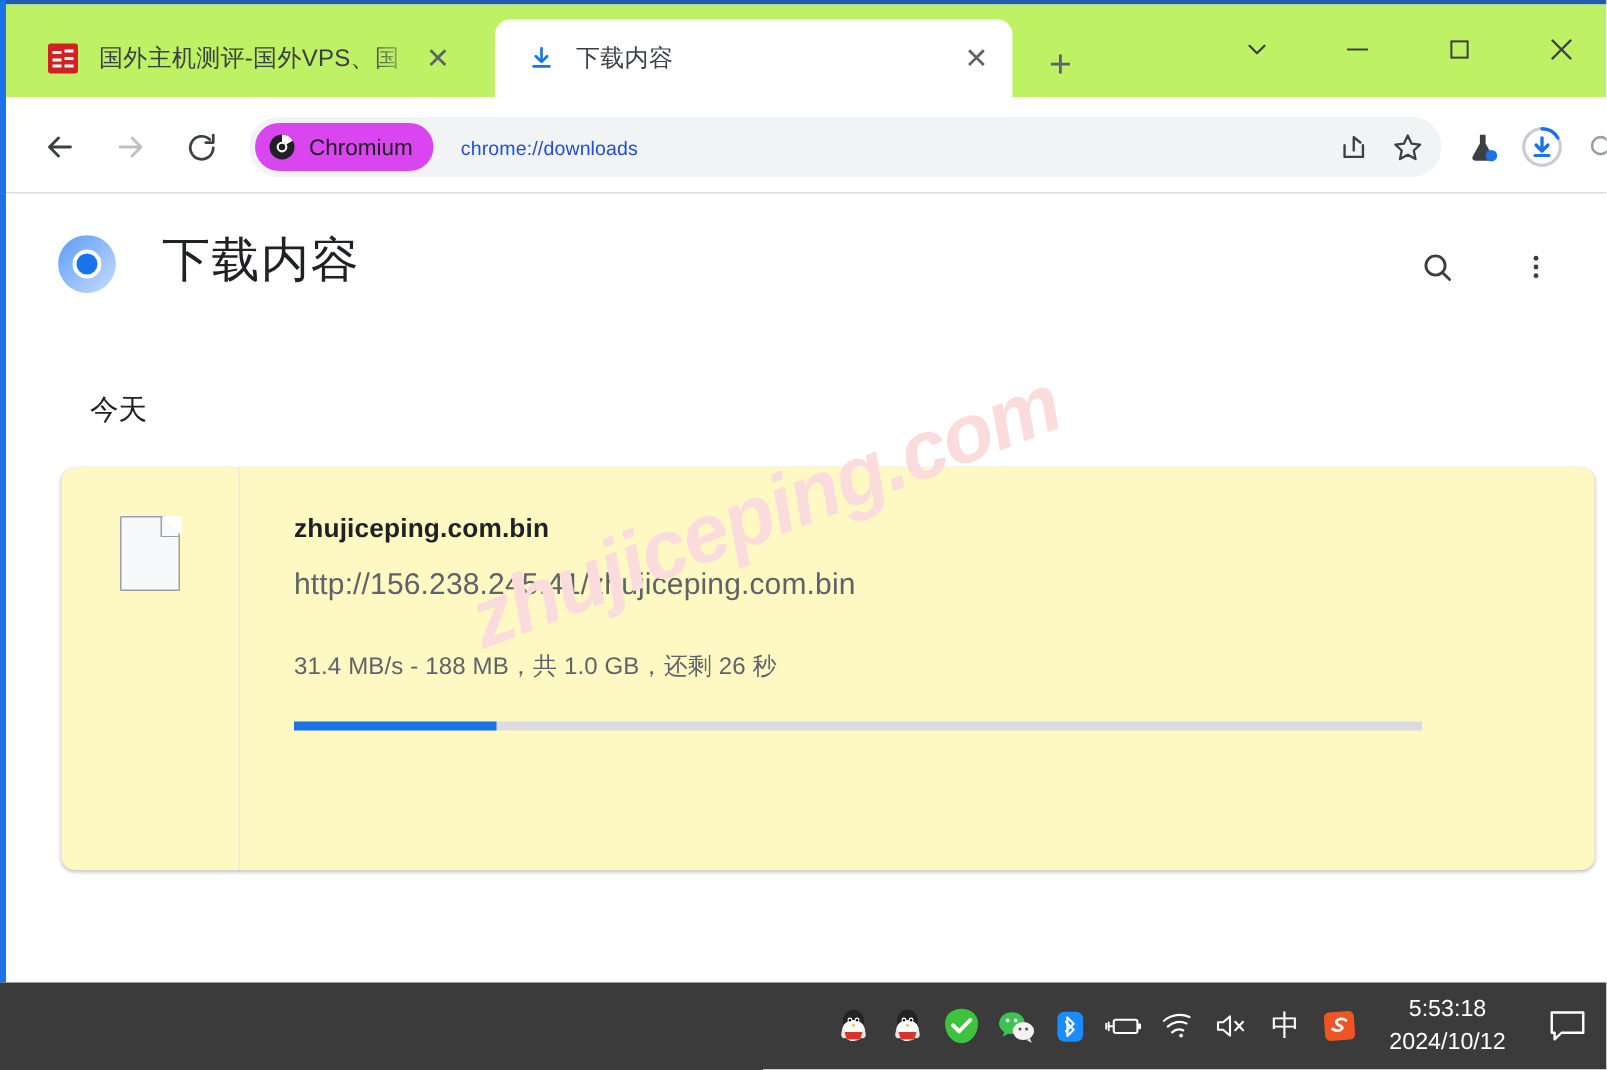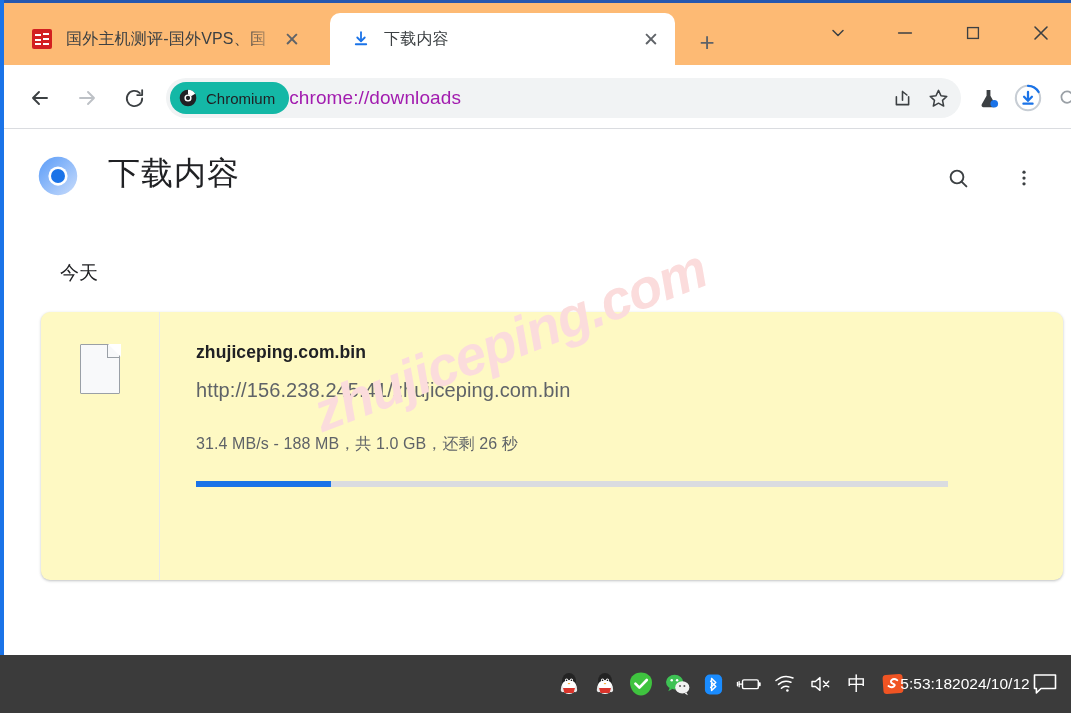--- a/index.html
+++ b/index.html
@@ -17,21 +17,21 @@
     background: #1a73e8;
   }
   .win-border-top {
     position: absolute; left: 0; top: 0; width: 1071px; height: 3px;
     background: #2558b0;
   }
 
   
   .tabstrip {
     position: absolute; left: 4px; top: 3px; width: 1067px; height: 62px;
-    background: #fdba74;
+    background: #bef264;
   }
   .tab {
     position: absolute; top: 10px; height: 52px;
     display: flex; align-items: center;
     border-radius: 10px 10px 0 0;
   }
   .tab-inactive {
     left: 12px; width: 300px;
     background: transparent;
   }
@@ -106,27 +106,27 @@
     color: #5f6368; border-radius: 50%;
   }
   .omnibox {
     position: absolute; left: 166px; top: 78px;
     width: 795px; height: 40px;
     background: #f1f3f4; border-radius: 20px;
     display: flex; align-items: center;
   }
   .chip {
     height: 32px; margin-left: 4px; padding: 0 14px 0 8px;
-    background: #14b8a6; border-radius: 16px;
+    background: #d946ef; border-radius: 16px;
     display: flex; align-items: center; gap: 8px;
     flex: 0 0 auto;
   }
   .chip-text { font-size: 15px; color: #202124; }
   .omni-url {
-    font-size: 19px; color: #a21caf;
+    margin-left: 18px; font-size: 13px; color: #1d4ed8;
     white-space: nowrap; letter-spacing: 0.1px;
   }
   .omni-actions {
     position: absolute; right: 6px; top: 3px;
     display: flex; align-items: center; gap: 2px;
   }
   .omni-btn {
     width: 34px; height: 34px;
     display: flex; align-items: center; justify-content: center;
     color: #5f6368;
@@ -242,21 +242,21 @@
     position: absolute; right: 0; top: 0; height: 58px;
     display: flex; align-items: center;
   }
   .tray-icon {
     width: 36px; height: 58px;
     display: flex; align-items: center; justify-content: center;
     color: #ffffff; font-size: 15px;
   }
   .clock {
     width: 108px; height: 58px; color: #ffffff;
-    display: flex; flex-direction: row;
+    display: flex; flex-direction: column;
     align-items: center; justify-content: center;
     font-size: 15.5px; line-height: 1.45;
   }
   .notif {
     width: 52px; height: 58px;
     display: flex; align-items: center; justify-content: center;
   }
 </style>
 </head>
 <body>

